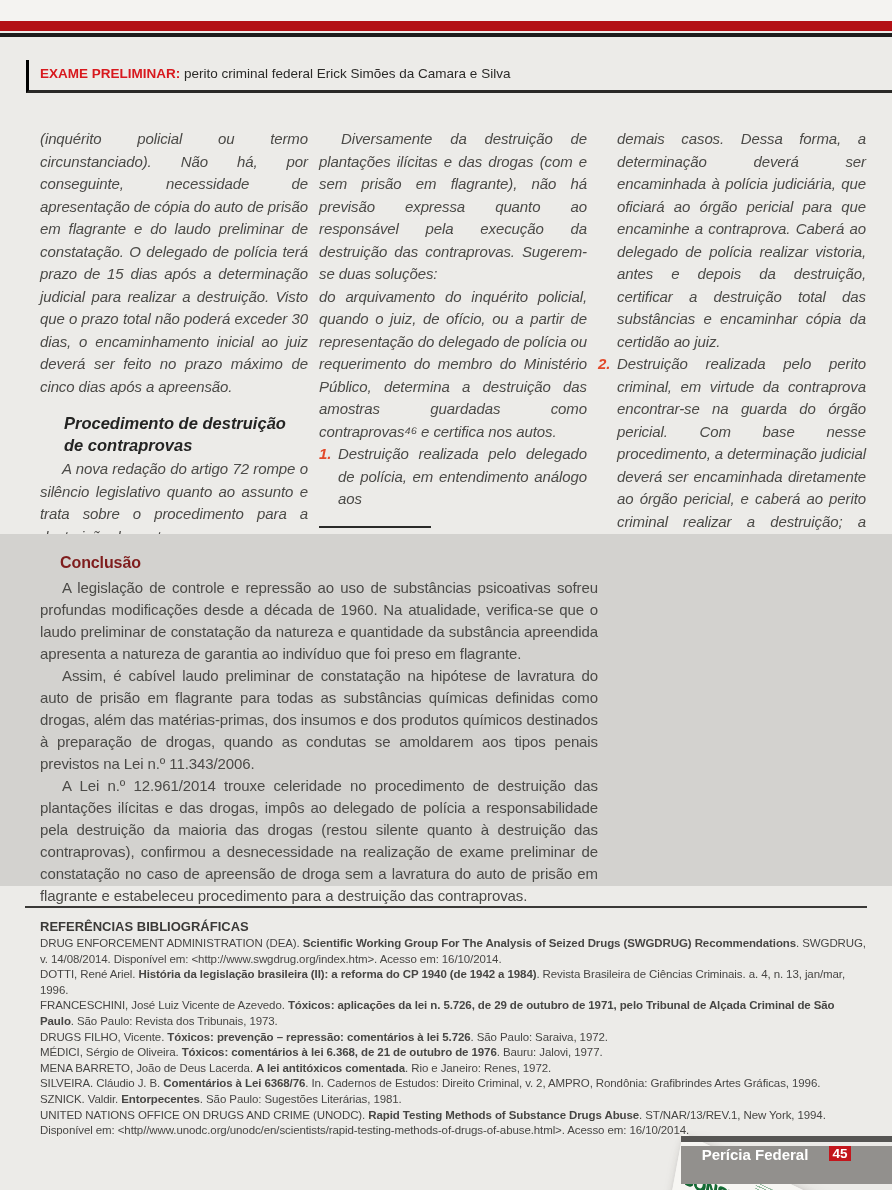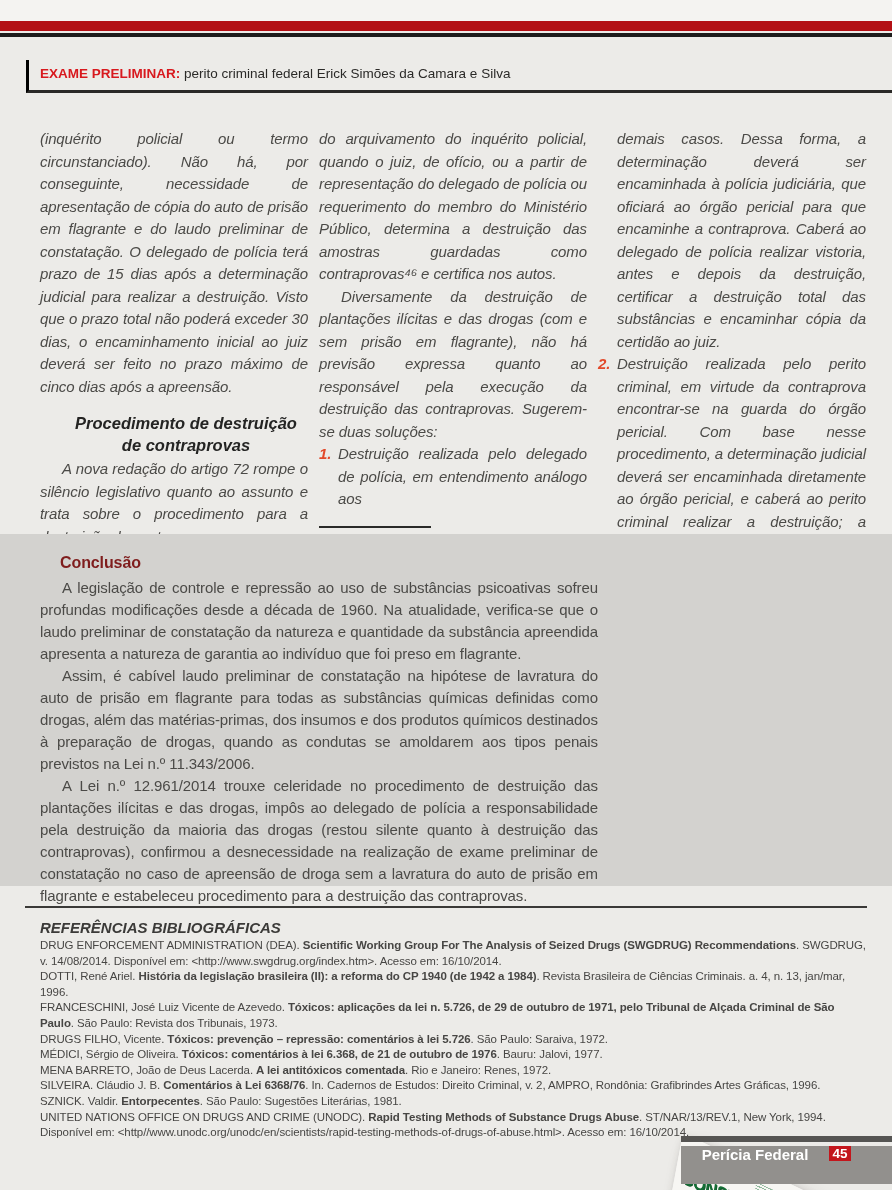--- a/index.html
+++ b/index.html
@@ -29,21 +29,21 @@
   }
   .col {
     width:268px; flex:none;
     font-size:15px; line-height:22.5px; letter-spacing:-0.1px;
     color:#4b4a47; text-align:justify;
   }
   .p { margin:0; }
   .indent { text-indent:22px; }
   .colhead {
     margin:14px 0 2px 24px; font-size:16.5px; line-height:22px;
-    font-weight:bold; color:#242423; text-align:center; letter-spacing:0;
+    font-weight:bold; color:#242423; text-align:left; letter-spacing:0;
   }
   .li { display:flex; }
   .li .num { width:19px; flex:none; color:#e2492a; font-weight:bold; }
   .li .litext { flex:1; text-align:justify; }
   .licont { padding-left:19px; }
   .fn-rule { width:112px; border-top:2px solid #2a2a28; margin:15px 0 7px 0; }
   .footnote { display:flex; font-size:12.5px; line-height:16.5px; color:#e9885e; letter-spacing:0; }
   .fn-num { width:16px; flex:none; }
   .fn-text { flex:1; text-align:justify; }
   
@@ -82,21 +82,21 @@
     font-weight:bold; font-size:18px; letter-spacing:-0.5px; color:#156d35;
     transform:rotate(-2.5deg); text-shadow:0.6px 0.6px 0 #0c5226; white-space:nowrap;
   }
   .book-subtitle {
     position:absolute; left:12px; top:49px; font-size:7.5px; color:#1d7a3c;
     transform:rotate(-2.5deg); white-space:nowrap;
   }
   
   .refs-rule { position:absolute; left:25px; top:906px; width:842px; height:2px; background:#3a3937; }
   .refs { position:absolute; left:40px; top:919px; width:828px; color:#474644; }
-  .refs h4 { margin:0 0 2px 0; font-size:15px; color:#3b3a38; letter-spacing:0;font-style:italic; }
+  .refs h4 { margin:0 0 2px 0; font-size:13px; color:#3b3a38; letter-spacing:0; }
   .ref { margin:0; font-size:11.5px; line-height:15.6px; letter-spacing:-0.1px; }
   .ref b { font-weight:bold; }
   
   .footer-darkstrip { position:absolute; left:681px; top:1136px; width:211px; height:6px; background:#565553; }
   .footer-bar {
     position:absolute; left:681px; top:1146px; width:211px; height:38px;
     background:#92908d; display:flex; align-items:flex-start;
   }
   .footer-title {
     width:148px; display:flex; align-items:center; justify-content:center;
@@ -124,22 +124,22 @@
   <div class="cols">
 
     <div class="col">
       <p class="p">(inquérito policial ou termo circunstanciado). Não há, por conseguinte, necessidade de apresentação de cópia do auto de prisão em flagrante e do laudo preliminar de constatação. O delegado de polícia terá prazo de 15 dias após a determinação judicial para realizar a destruição. Visto que o prazo total não poderá exceder 30 dias, o encaminhamento inicial ao juiz deverá ser feito no prazo máximo de cinco dias após a apreensão.</p>
       <h3 class="colhead">Procedimento de destruição de contraprovas</h3>
       <p class="p indent">A nova redação do artigo 72 rompe o silêncio legislativo quanto ao assunto e trata sobre o procedimento para a destruição de contraprovas.</p>
       <p class="p indent">O procedimento adotado inicia-se a partir do encerramento do processo penal ou</p>
     </div>
 
     <div class="col">
+      <p class="p indent">Diversamente da destruição de plantações ilícitas e das drogas (com e sem prisão em flagrante), não há previsão expressa quanto ao responsável pela execução da destruição das contraprovas. Sugerem-se duas soluções:</p>
       <p class="p">do arquivamento do inquérito policial, quando o juiz, de ofício, ou a partir de representação do delegado de polícia ou requerimento do membro do Ministério Público, determina a destruição das amostras guardadas como contraprovas⁴⁶ e certifica nos autos.</p>
-      <p class="p indent">Diversamente da destruição de plantações ilícitas e das drogas (com e sem prisão em flagrante), não há previsão expressa quanto ao responsável pela execução da destruição das contraprovas. Sugerem-se duas soluções:</p>
       <div class="li">
         <span class="num">1.</span>
         <span class="litext">Destruição realizada pelo delegado de polícia, em entendimento análogo aos</span>
       </div>
       <div class="fn-rule"></div>
       <div class="footnote">
         <span class="fn-num">46</span>
         <span class="fn-text">Conforme previsão contida no artigo 170 c/c o artigo 159, § 6º, ambos do Código de Processo Penal, deve-se guardar, no órgão pericial, material suficiente para a eventualidade de nova perícia pelos peritos criminais ou pelos assistentes técnicos.</span>
       </div>
     </div>

